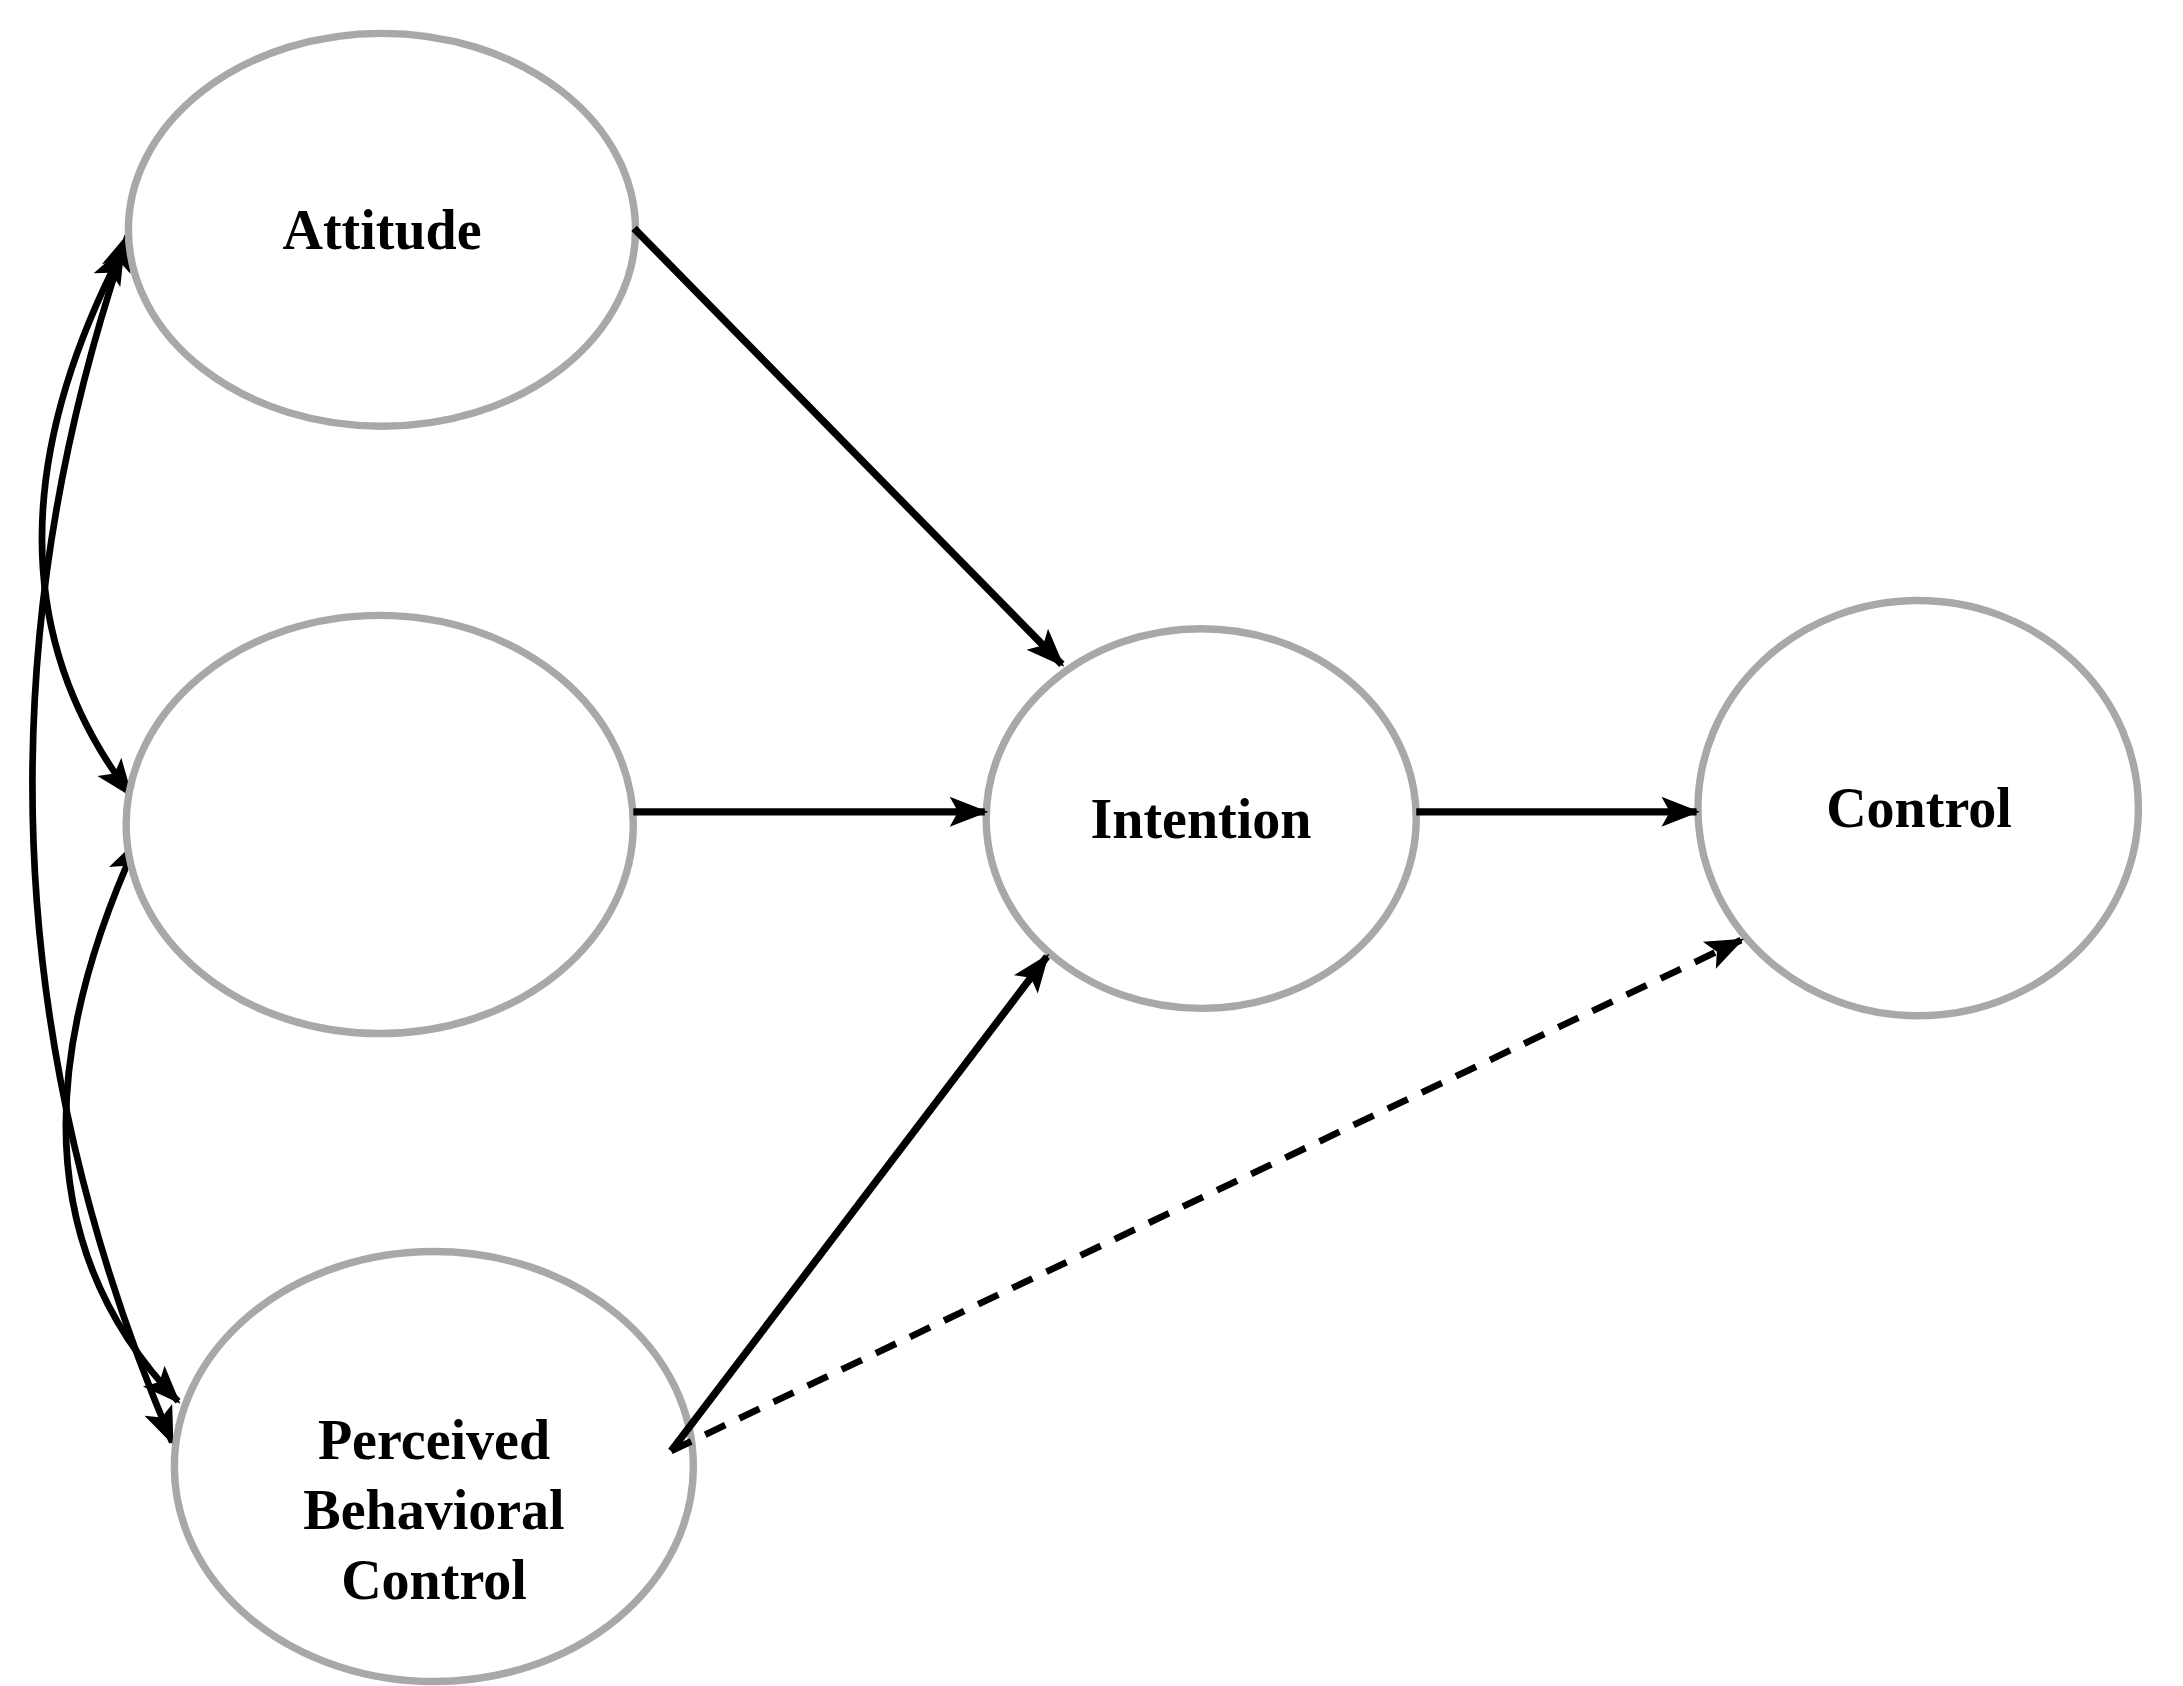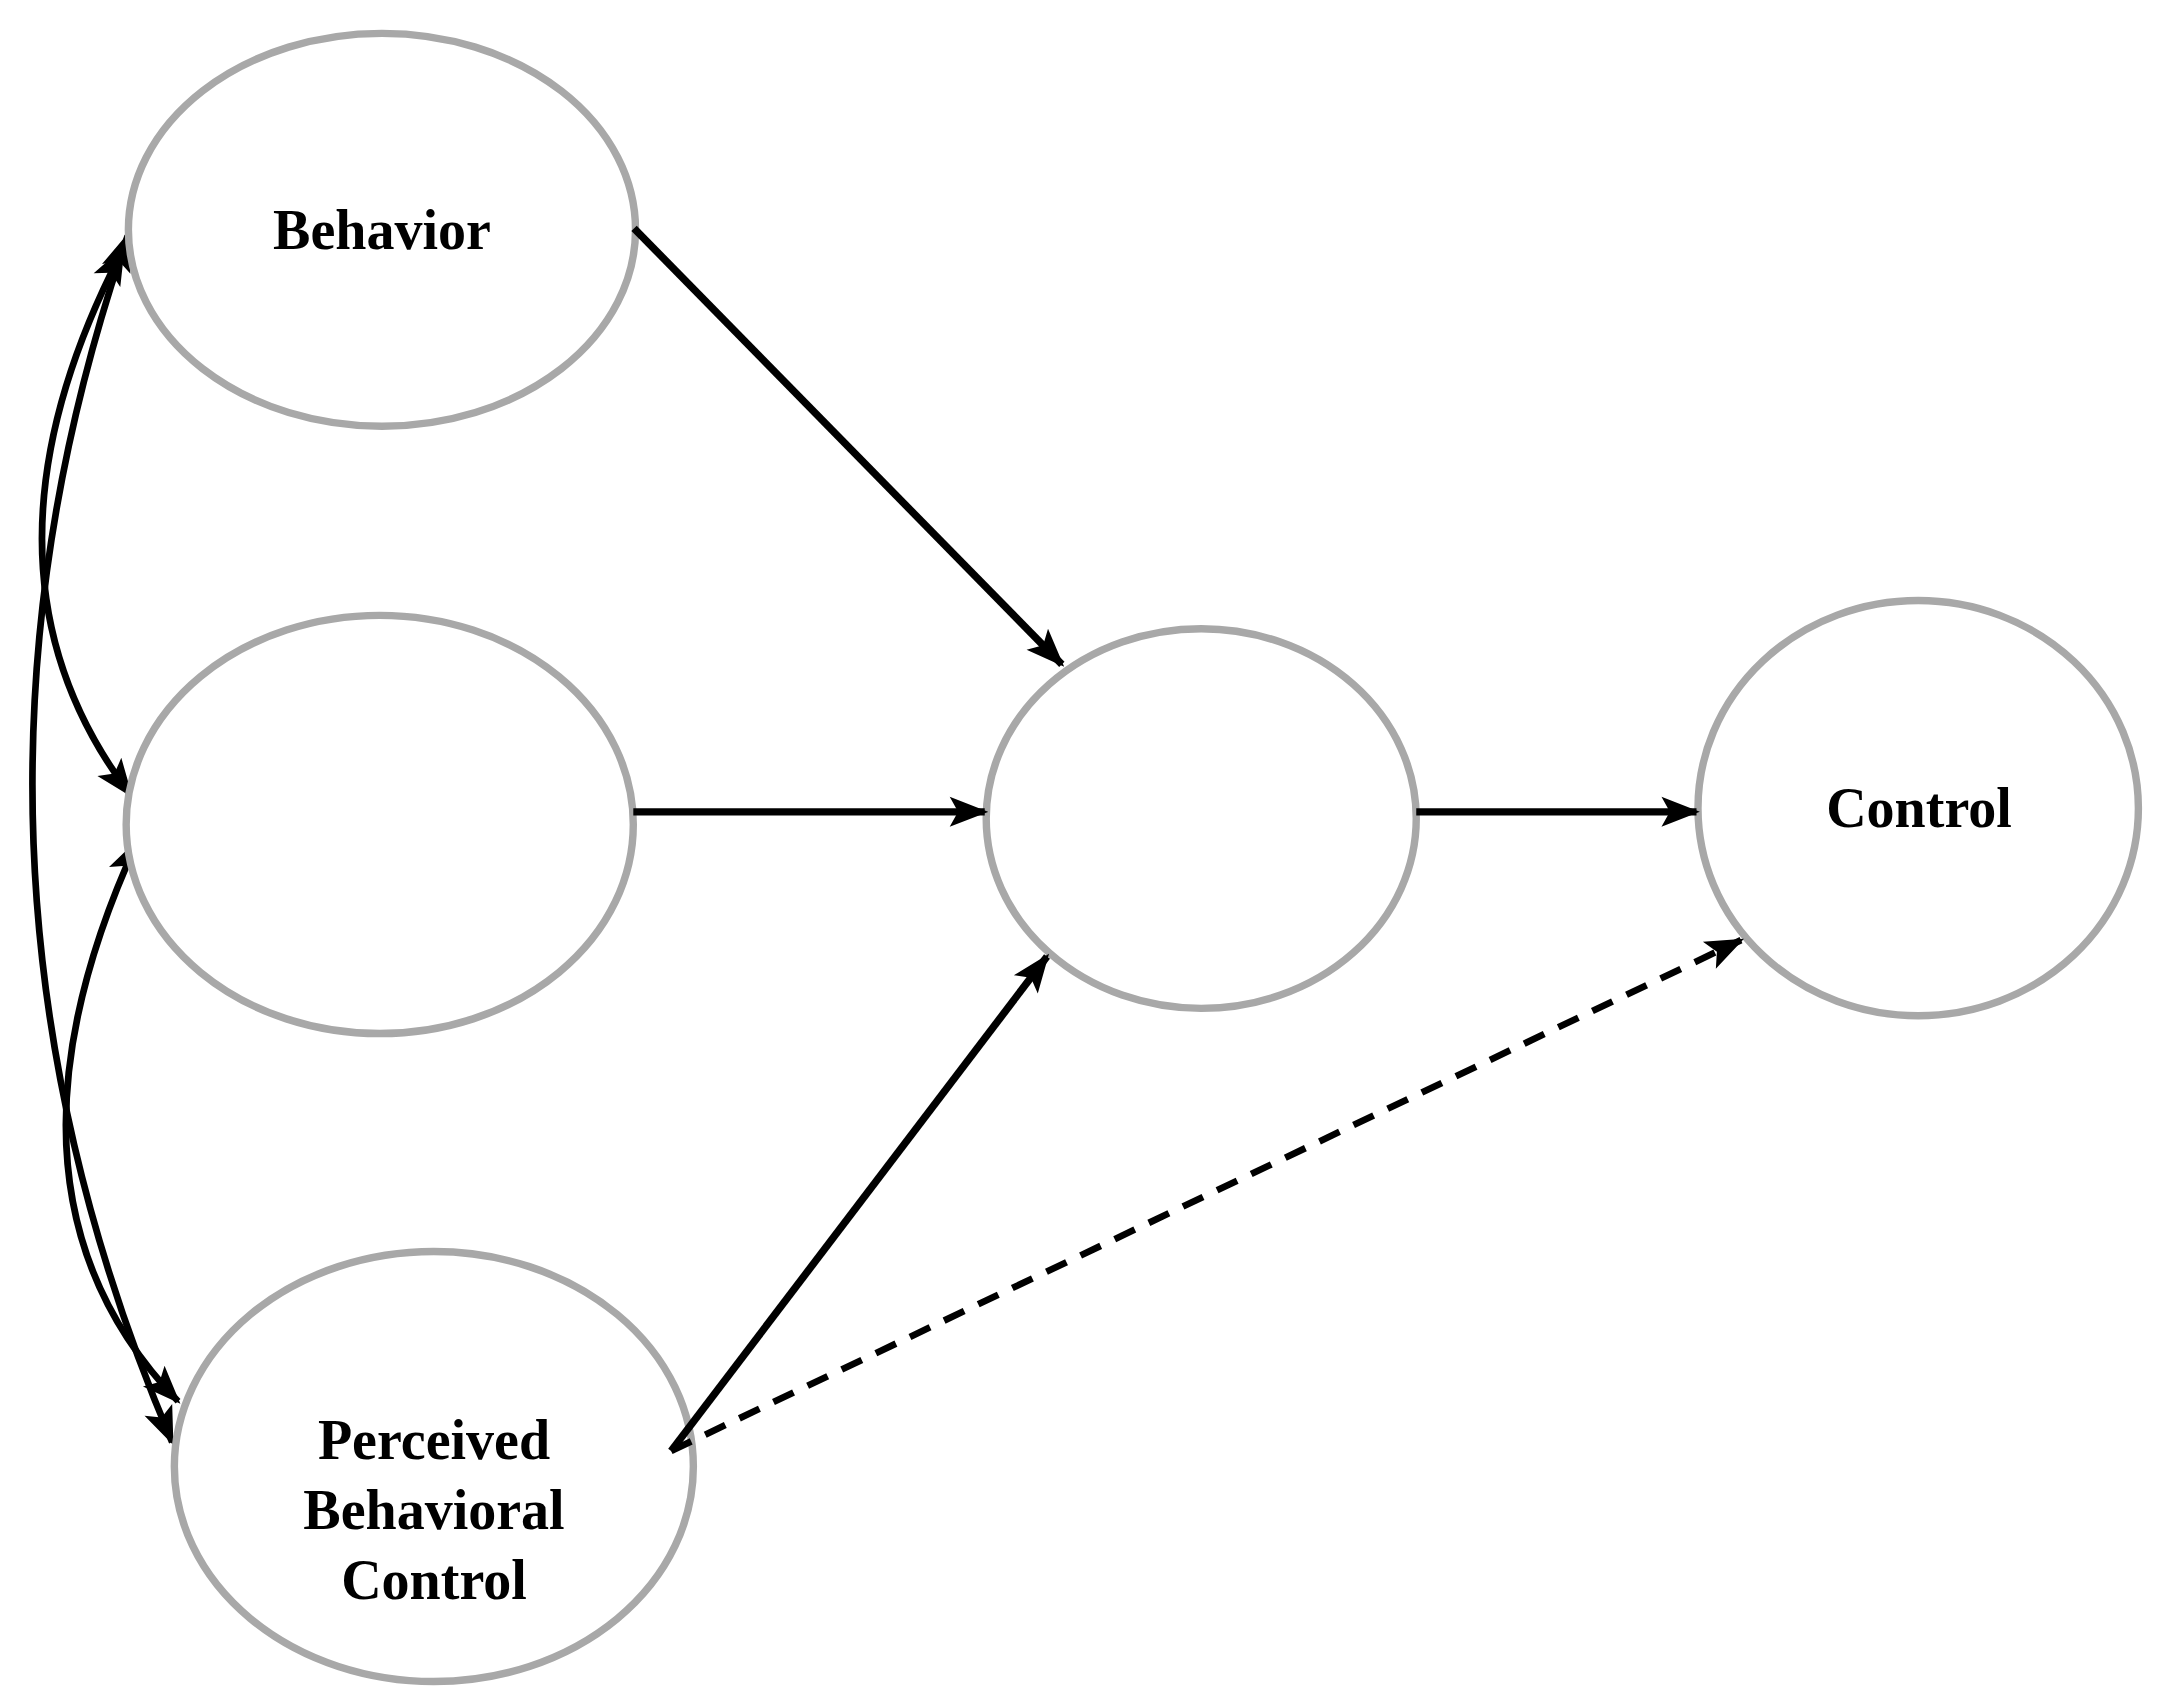--- a/index.html
+++ b/index.html
@@ -82,29 +82,32 @@
     <g>
       <path class="edge" d="M 855,308 L 1432,896" marker-end="url(#arrowhead)"></path>
       <path class="edge" d="M 854,1095 L 1328,1095" marker-end="url(#arrowhead)"></path>
       <path class="edge" d="M 905,1957 L 1412,1290" marker-end="url(#arrowhead)"></path>
       <path class="edge" d="M 1910,1095 L 2288,1095" marker-end="url(#arrowhead)"></path>
       <path class="edge dashed" d="M 905,1957 L 2348,1268" marker-end="url(#arrowhead)"></path>
     </g>
   </svg>
 
   <div class="node-label" style="left:382px; top:230px;">
-    <span>Behavior</span>
+    <span>Attitude</span>
   </div>
 
 
   <div class="node-label" style="left:434px; top:1510px;">
     <span>Perceived</span>
     <span>Behavioral</span>
     <span>Control</span>
   </div>
 
+  <div class="node-label" style="left:1201px; top:819px;">
+    <span>Intention</span>
+  </div>
 
   <div class="node-label" style="left:1919px; top:808px;">
     <span>Control</span>
   </div>
 
 </div>
 
 
 </body></html>

